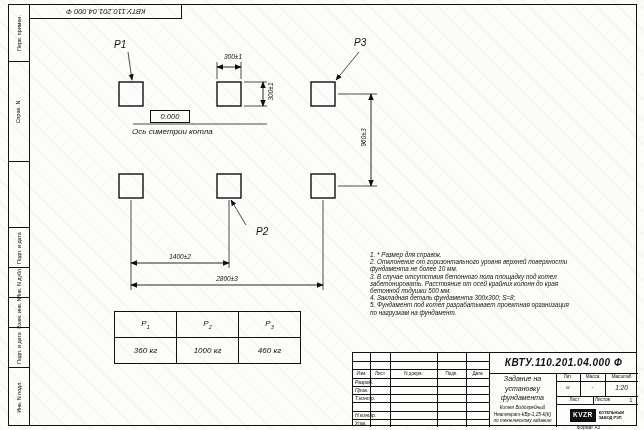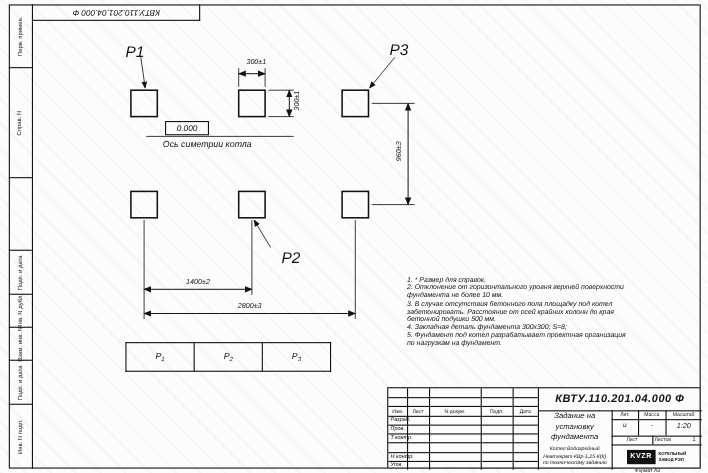--- a/index.html
+++ b/index.html
@@ -19,27 +19,27 @@
   .flip-box{position:absolute;left:30px;top:4px;width:152px;height:15px;box-sizing:border-box;
             border-right:1px solid #111;border-bottom:1px solid #111;
             display:flex;align-items:center;justify-content:center;}
   .flip-text{font-size:7.5px;font-style:italic;white-space:nowrap;transform:rotate(180deg);}
   
   svg.geom{position:absolute;left:0;top:0;}
   .pad{fill:none;stroke:#111;stroke-width:1.4;}
   .thin{stroke:#222;stroke-width:0.8;fill:none;}
   .dimline{stroke:#111;stroke-width:0.9;fill:none;}
   .lbl{position:absolute;font-style:italic;white-space:nowrap;}
-  .p-lbl{font-size:14px;}
+  .p-lbl{font-size:10px;}
   .dim-lbl{font-size:6.5px;}
   .rot{transform:rotate(-90deg);text-align:center;}
   .elev-box{position:absolute;left:150px;top:110px;width:40px;height:13px;box-sizing:border-box;
             border:1px solid #111;display:flex;align-items:center;justify-content:center;
             font-style:italic;font-size:7.5px;background:#fcfcfb;}
-  .axis-lbl{font-size:8px;margin-left:16px;}
+  .axis-lbl{font-size:8px;}
   
   .notes{position:absolute;left:370px;top:251px;width:225px;}
   .note-line{font-style:italic;font-size:6.3px;line-height:7.2px;white-space:nowrap;}
   
   .ltable{position:absolute;left:114px;top:311px;border-collapse:collapse;}
   .ltable td{border:1.2px solid #111;width:61px;height:25px;text-align:center;
              font-style:italic;font-size:8px;padding:0;}
   .ltable sub{font-size:5.5px;}
   
   .tb{position:absolute;left:352px;top:352px;width:285px;height:74px;box-sizing:border-box;
@@ -167,20 +167,25 @@
     <div class="note-line">по нагрузкам на фундамент.</div>
   </div>
 
   <table class="ltable">
     <tbody>
         <tr>
       <td><span>Р</span><sub>1</sub></td>
       <td><span>Р</span><sub>2</sub></td>
       <td><span>Р</span><sub>3</sub></td>
     </tr>
+    <tr>
+      <td>360 кг</td>
+      <td>1000 кг</td>
+      <td>460 кг</td>
+    </tr>
   </tbody>
     </table>
 
   <div class="tb">
 
     <div class="vl" style="left:17px;top:0;height:74px"></div>
     <div class="vl" style="left:37px;top:0;height:74px"></div>
     <div class="vl" style="left:84px;top:0;height:74px"></div>
     <div class="vl" style="left:113px;top:0;height:74px"></div>
     <div class="vl" style="left:136px;top:0;height:74px"></div>

